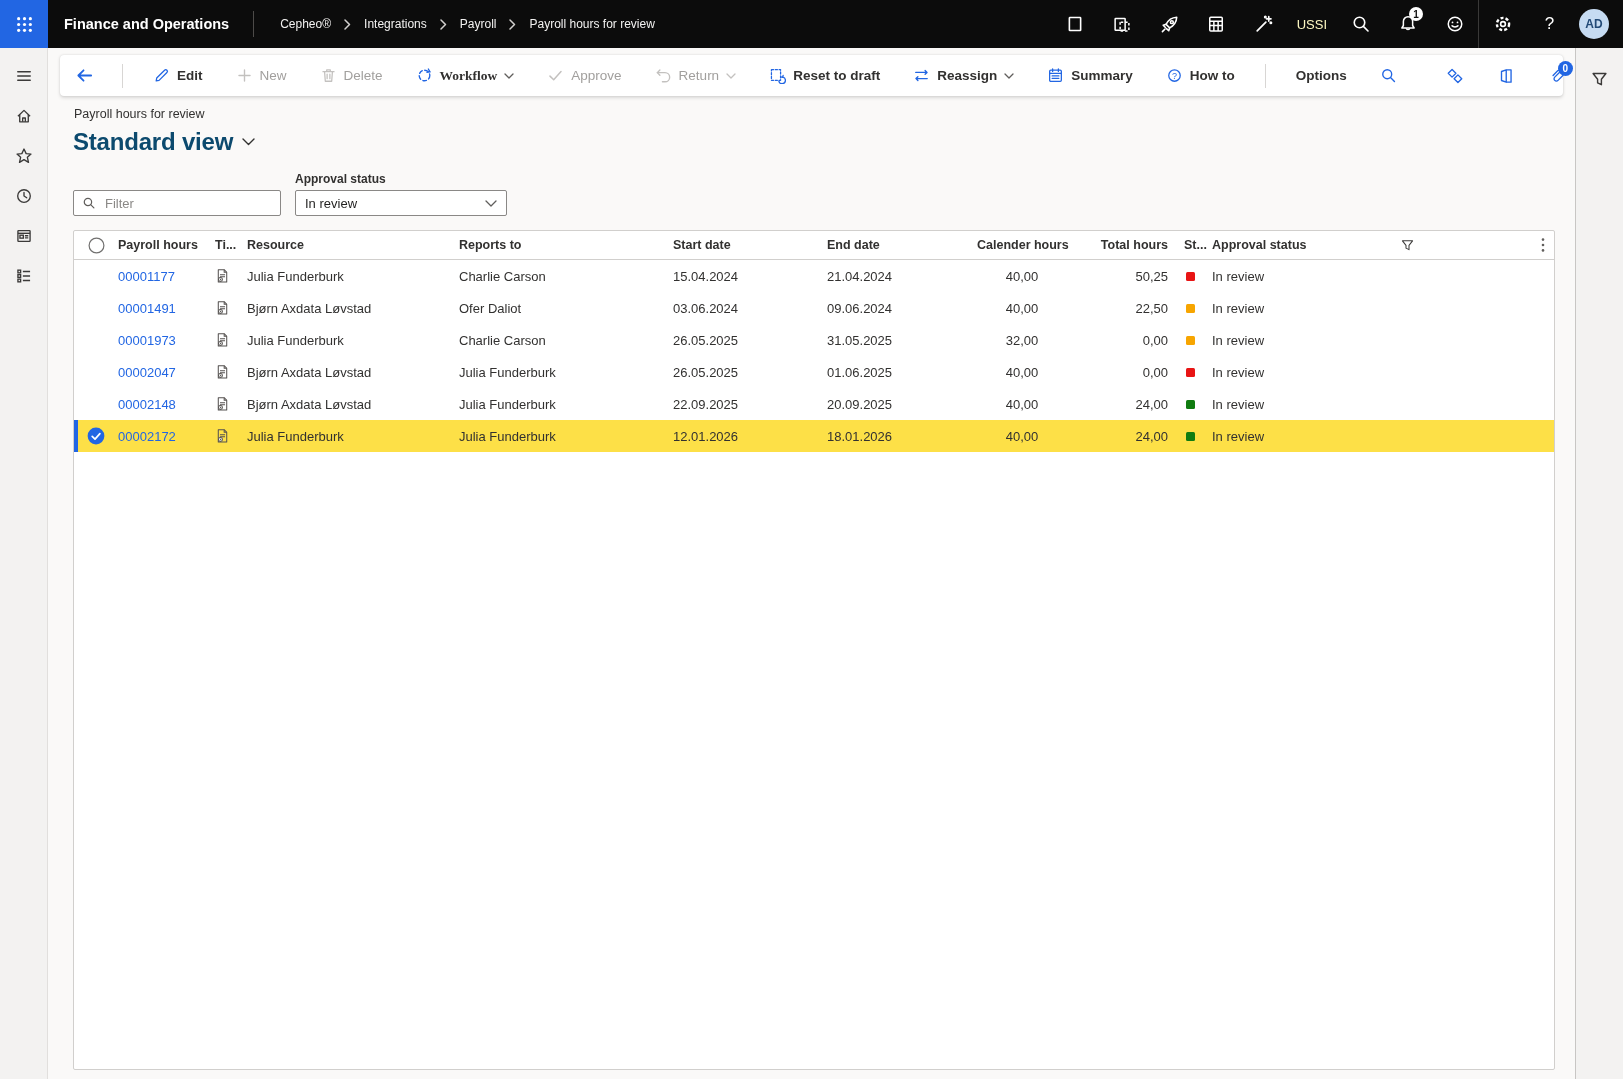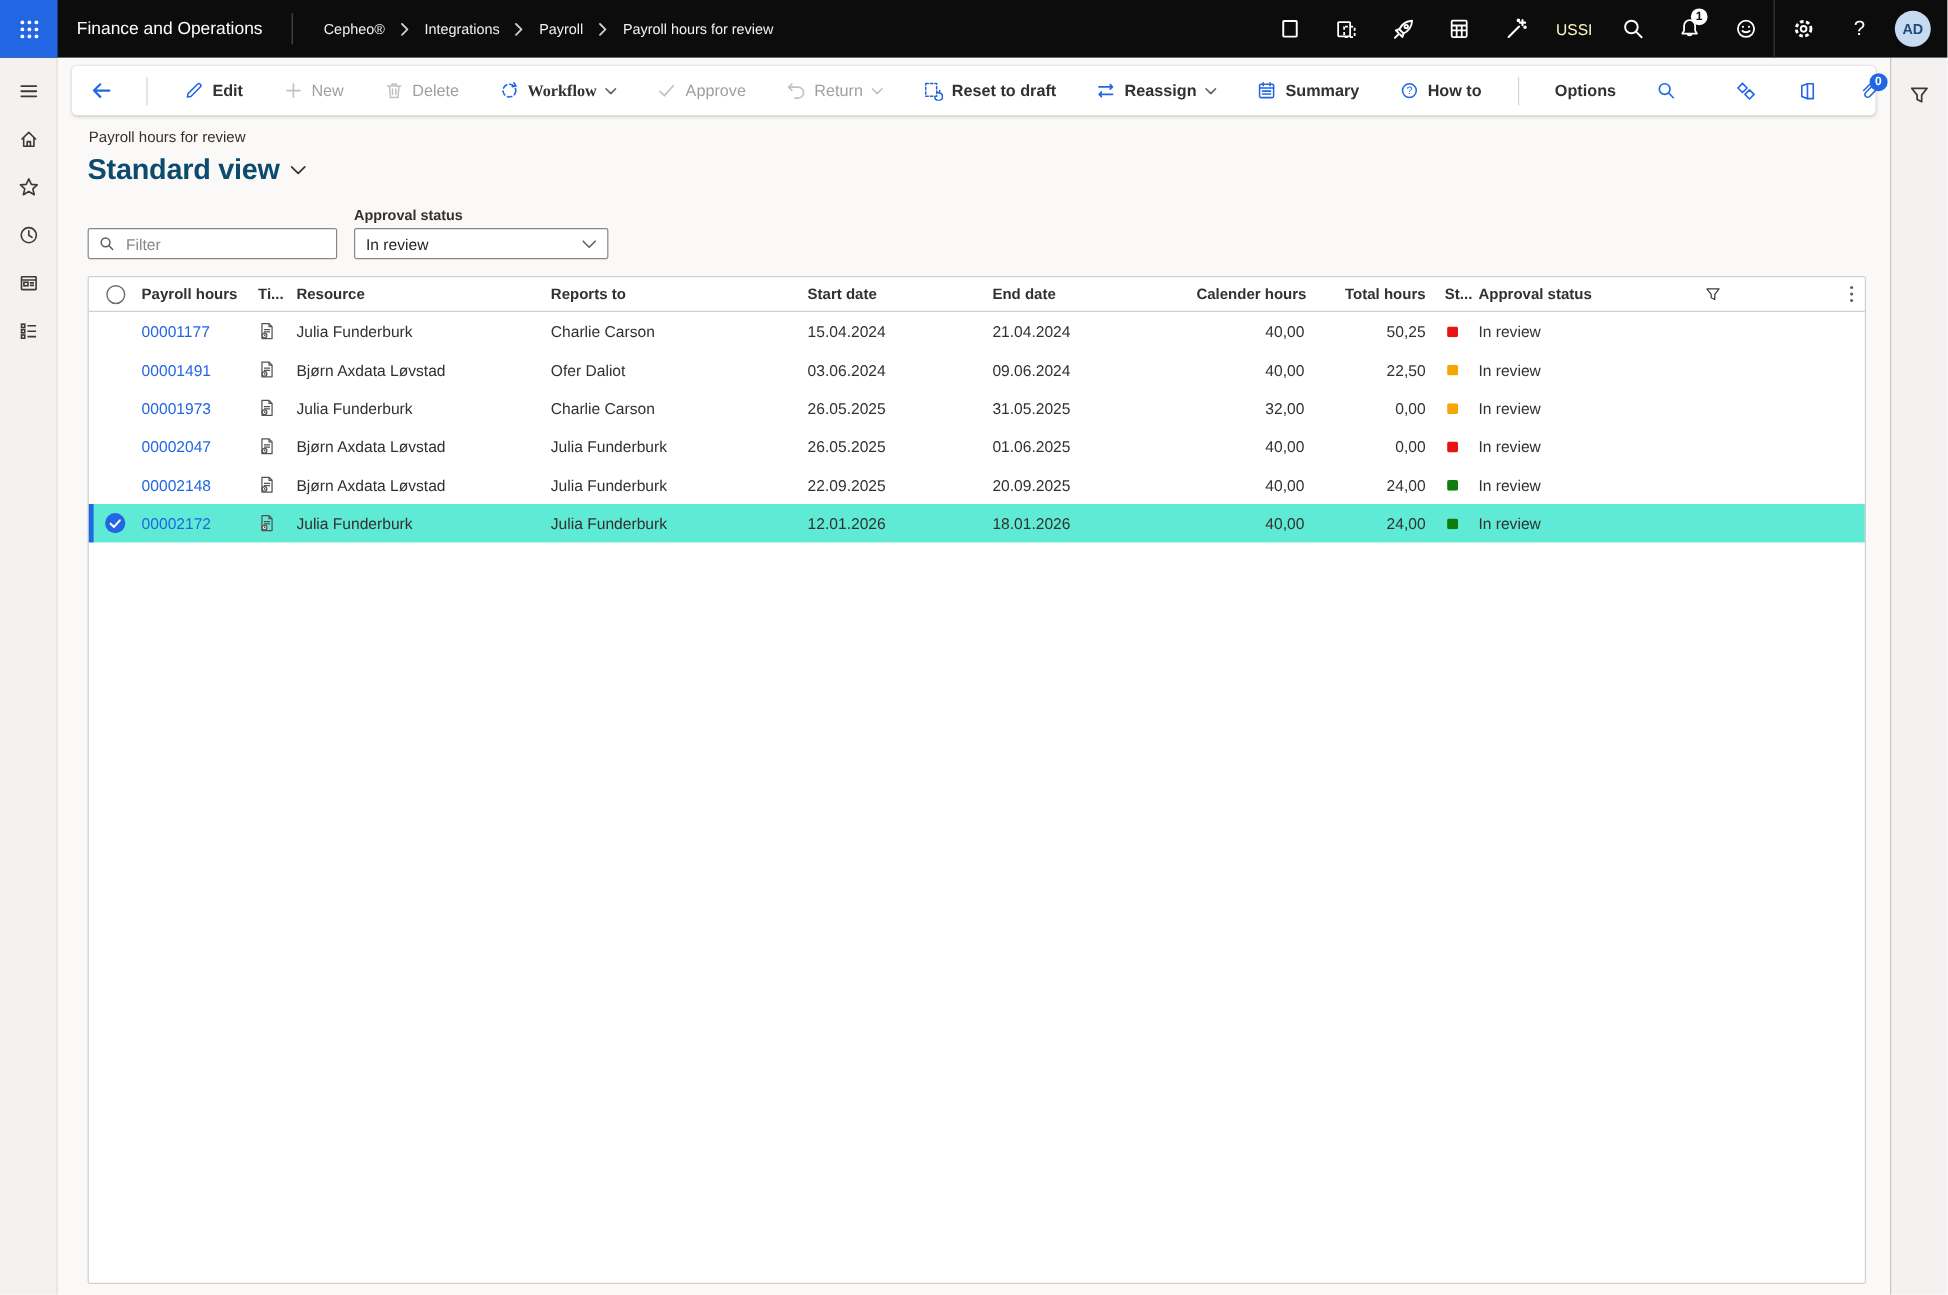--- a/index.html
+++ b/index.html
@@ -8,21 +8,21 @@
     background:#faf9f8;
     font-family:"Liberation Sans","DejaVu Sans",sans-serif;
     color:#323130;-webkit-font-smoothing:antialiased;
   }
   svg{display:block;}
   .ic{display:inline-flex;align-items:center;justify-content:center;flex:none;}
 
   
   .topbar{position:absolute;left:0;top:0;width:1623px;height:48px;background:#0c0c0c;display:flex;align-items:center;z-index:30;}
   .waffle{width:48px;height:48px;background:#2266e3;display:flex;align-items:center;justify-content:center;cursor:pointer;flex:none;}
-  .app-title{color:#fff;font-size:14.5px;font-weight:400;margin-left:16px;white-space:nowrap;}
+  .app-title{color:#fff;font-size:14.5px;font-weight:700;margin-left:16px;white-space:nowrap;}
   .tb-div{width:1px;height:26px;background:#4d4b49;margin:0 26px 0 24px;flex:none;}
   .crumbs{display:flex;align-items:center;gap:13px;color:#f3f2f1;font-size:12px;white-space:nowrap;}
   .crumb{cursor:pointer;}
   .tb-right{margin-left:auto;display:flex;align-items:center;height:48px;}
   .tb-btn{width:47px;height:48px;display:flex;align-items:center;justify-content:center;color:#fff;cursor:pointer;position:relative;flex:none;}
   .tb-company{color:#fef9c3;font-size:13px;padding:0 10px;cursor:pointer;}
   .bell-badge{position:absolute;top:7px;right:8px;min-width:14px;height:14px;border-radius:7px;background:#fff;color:#111;font-size:10px;font-weight:700;display:flex;align-items:center;justify-content:center;}
   .tb-div2{width:1px;height:48px;background:#3a3938;flex:none;}
   .avatar{width:30px;height:30px;border-radius:50%;background:#c6dbf2;color:#234a77;font-size:12px;font-weight:700;display:flex;align-items:center;justify-content:center;margin:0 14px 0 6px;cursor:pointer;flex:none;}
   .help-q{font-size:17px;color:#fff;}
@@ -61,31 +61,31 @@
   .filter-box input{border:none;outline:none;flex:1;font-size:13px;font-family:inherit;color:#323130;background:transparent;min-width:0;}
   .filter-box input::placeholder{color:#8a8886;}
   .dd-label{position:absolute;left:295px;top:172px;font-size:12px;font-weight:700;color:#323130;}
   .dropdown{position:absolute;left:295px;top:190px;width:212px;height:26px;background:#fff;border:1px solid #8a8886;border-radius:2px;display:flex;align-items:center;padding:0 9px;box-sizing:border-box;cursor:pointer;font-size:13px;color:#201f1e;}
   .dropdown .dd-val{flex:1;}
 
   
   .grid{position:absolute;left:73px;top:230px;width:1482px;height:840px;background:#fff;border:1px solid #d1cfcd;border-radius:2px;box-sizing:border-box;}
   .g-head{display:flex;align-items:center;height:28px;border-bottom:1px solid #d1cfcd;font-size:12.5px;font-weight:700;color:#323130;}
   .g-row{display:flex;align-items:center;height:32px;font-size:13px;color:#323130;position:relative;cursor:pointer;}
-  .g-row.selected{background:#5eead4;}
+  .g-row.selected{background:#fde047;}
   .g-row.selected::before{content:"";position:absolute;left:0;top:0;bottom:0;width:4px;background:#2266e3;}
   .cell{box-sizing:border-box;white-space:nowrap;overflow:hidden;flex:none;}
   .c-sel{width:44px;display:flex;align-items:center;justify-content:center;}
   .c-num{width:97px;}
   .c-ico{width:32px;display:flex;align-items:center;}
   .c-res{width:212px;}
   .c-rep{width:214px;}
   .c-start{width:154px;}
   .c-end{width:150px;}
-  .c-cal{width:95px;text-align:right;padding-right:5px;margin-left:20px;}
+  .c-cal{width:95px;text-align:center;padding-right:5px;}
   .c-tot{width:97px;text-align:right;padding-right:1px;}
   .c-gap{width:13px;}
   .c-st{width:30px;display:flex;align-items:center;}
   .c-app{width:180px;}
   .c-funnel{width:30px;display:flex;align-items:center;justify-content:center;color:#3b3a39;}
   .c-flex{flex:1;display:flex;align-items:center;justify-content:flex-end;padding-right:9px;}
   .link{color:#2266e3;cursor:pointer;}
   .status-sq{width:9px;height:9px;border-radius:1.5px;margin-left:4px;}
   .doc-ic{color:#555250;}
 </style>

